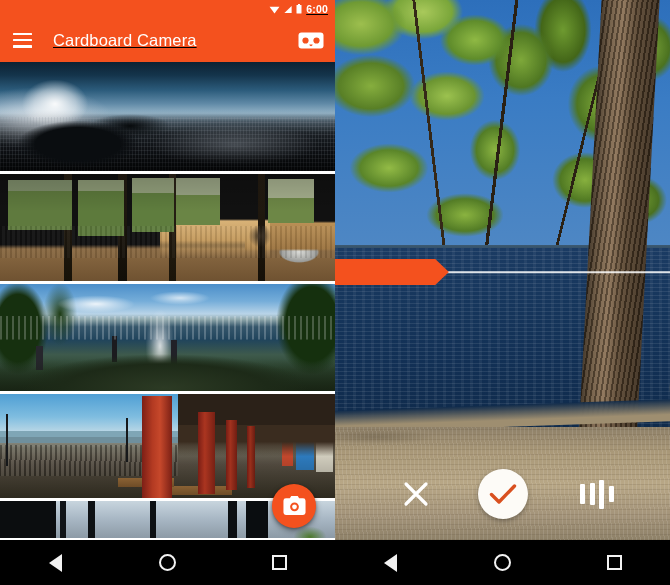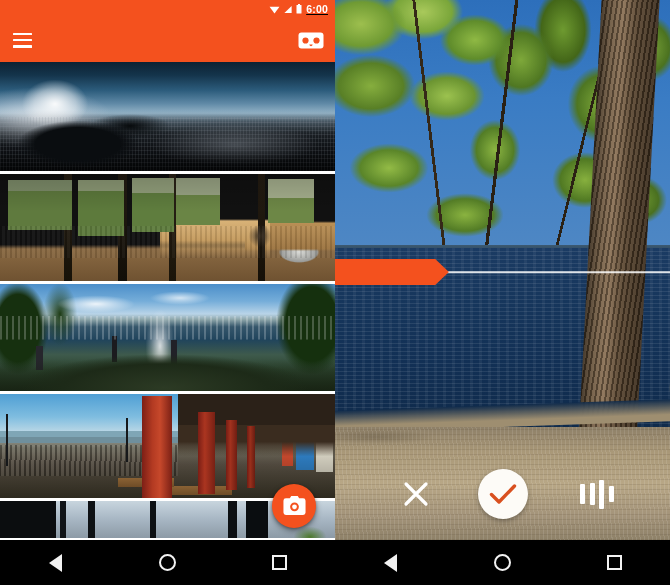--- a/index.html
+++ b/index.html
@@ -298,20 +298,21 @@
       </div>
       <div class="sb-time">6:00</div>
     </div>
 
     <div class="appbar">
       <div class="hamburger">
         <i></i>
           <i></i>
           <i></i>
       </div>
+      <div class="appbar-title">Cardboard Camera</div>
       <div class="vr-btn">
         <svg width="26" height="17" viewBox="0 0 26 17">
           <rect x="0.5" y="0.5" width="25" height="16" rx="3" fill="#fff"></rect>
           <circle cx="7.5" cy="8.5" r="3.1" fill="#F4511E"></circle>
           <circle cx="18.5" cy="8.5" r="3.1" fill="#F4511E"></circle>
           <path d="M11.8 12.5 q1.2 2 2.4 0" stroke="#F4511E" stroke-width="1.4" fill="none"></path>
         </svg>
       </div>
     </div>
 

